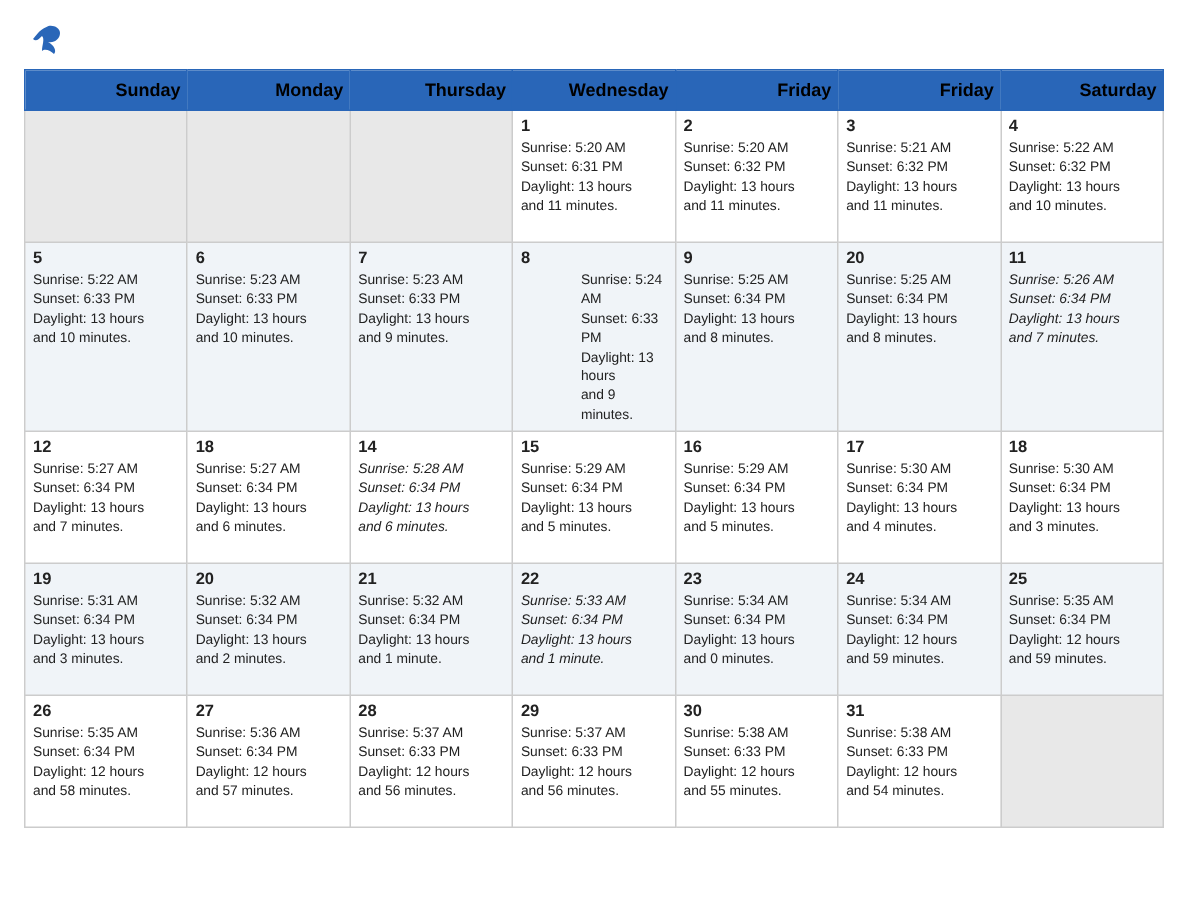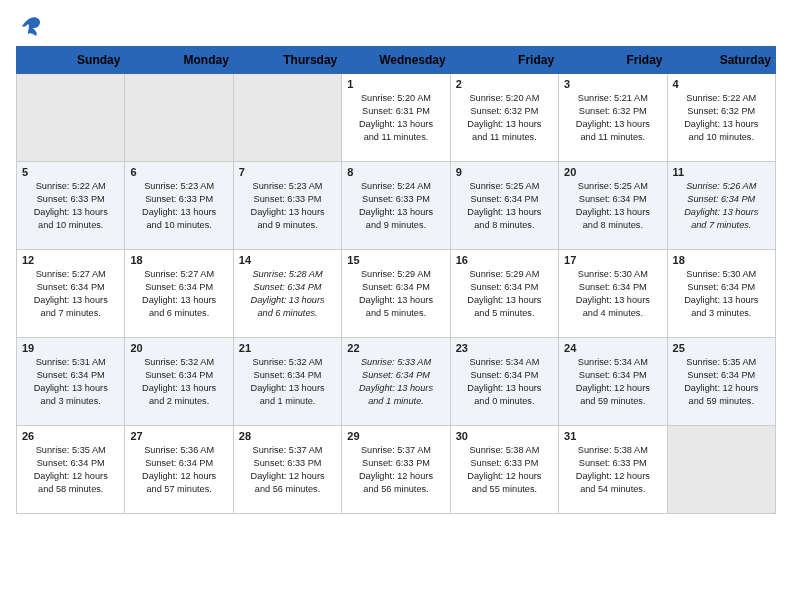--- a/index.html
+++ b/index.html
@@ -65,21 +65,20 @@
     .day-num {
       font-weight: bold;
       font-size: 11px;
       margin-bottom: 2px;
       display: block;
     }
     .day-info {
       font-size: 9.2px;
       line-height: 1.4;
       color: #222;
-      text-align: center;
     }
     .empty-cell {
       background-color: #e8e8e8 !important;
     }
   </style>
 </head>
 <body>
 
 <div class="header">
   <div class="logo">
@@ -160,21 +159,21 @@
         </td>
         <td>
           <span class="day-num">7</span>
           <div class="day-info" style="white-space: pre-line;">Sunrise: 5:23 AM
 Sunset: 6:33 PM
 Daylight: 13 hours
 and 9 minutes.</div>
         </td>
         <td>
           <span class="day-num">8</span>
-          <div class="day-info" style="white-space: pre-line;">Sunrise: 5:24 AM
+          <div class="day-info" style="white-space: pre-line; margin-left: 40px;">Sunrise: 5:24 AM
 Sunset: 6:33 PM
 Daylight: 13 hours
 and 9 minutes.</div>
         </td>
         <td>
           <span class="day-num">9</span>
           <div class="day-info" style="white-space: pre-line;">Sunrise: 5:25 AM
 Sunset: 6:34 PM
 Daylight: 13 hours
 and 8 minutes.</div>

